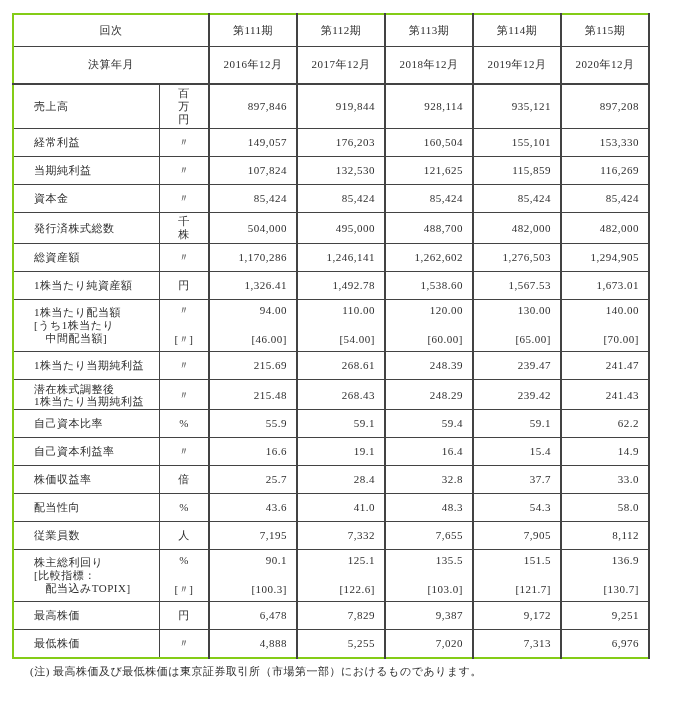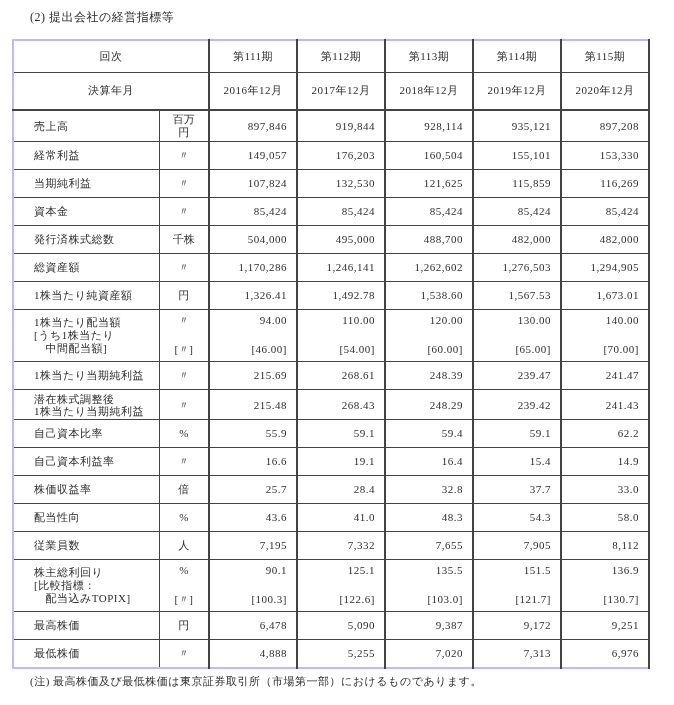--- a/index.html
+++ b/index.html
@@ -11,60 +11,59 @@
   .title{
     padding:9px 0 0 30px;
     font-size:12px;
     letter-spacing:0.5px;
   }
   table{
     border-collapse:collapse;
     table-layout:fixed;
     width:636px;
     margin:13px 0 0 12px;
-    border:2px solid #c4b5fd;
+    border:2px solid #84cc16;
   }
   col.c-label{width:146px;}
   col.c-unit{width:50px;}
   col.c-val{width:88px;}
   td{
     border:1px solid #434343;
     font-size:11px;
     line-height:13px;
     vertical-align:middle;
     padding:2px 4px;
     height:28px;
     box-sizing:border-box;
     overflow:hidden;
   }
   
   td.v{border-left-width:2px;border-right-width:2px;}
   thead tr.h1 td{height:32px;}
   thead tr.h2 td{height:38px;border-bottom-width:2px;}
   td.hdr{text-align:center;letter-spacing:0.5px;}
   td.label{text-align:left;padding-left:20px;letter-spacing:0.5px;}
-  td.unit{text-align:center;padding:2px 9px;}
+  td.unit{text-align:center;padding:2px 15px;}
   td.val{text-align:right;padding-right:9px;letter-spacing:0.5px;}
   tr.tall td{height:52px;}
   tr.two td{height:30px;line-height:12px;}
   .stack{
     display:flex;flex-direction:column;justify-content:space-between;
     height:100%;box-sizing:border-box;padding:2px 0 3px 0;
   }
   .note{
     padding:5px 0 0 30px;
     font-size:11px;
     letter-spacing:0.5px;
   }
 </style>
 </head>
 <body>
 
 <div class="page">
-  <div class="title">(2) 提出会社の経営指標等</div>
 
   <table id="fin-table">
     <colgroup>
       <col class="c-label">
         <col class="c-unit">
       <col class="c-val">
         <col class="c-val">
         <col class="c-val">
         <col class="c-val">
         <col class="c-val">
@@ -300,21 +299,21 @@
             <div class="stack">
               <div class="line">136.9</div>
               <div class="line">[130.7]</div>
             </div>
           </td>
         </tr>
         <tr>
           <td class="label">最高株価</td>
           <td class="unit">円</td>
           <td class="val v">6,478</td>
-          <td class="val v">5,090</td>
+          <td class="val v">7,829</td>
           <td class="val v">9,387</td>
           <td class="val v">9,172</td>
           <td class="val v">9,251</td>
         </tr>
         <tr>
           <td class="label">最低株価</td>
           <td class="unit">〃</td>
           <td class="val v">4,888</td>
           <td class="val v">5,255</td>
           <td class="val v">7,020</td>

